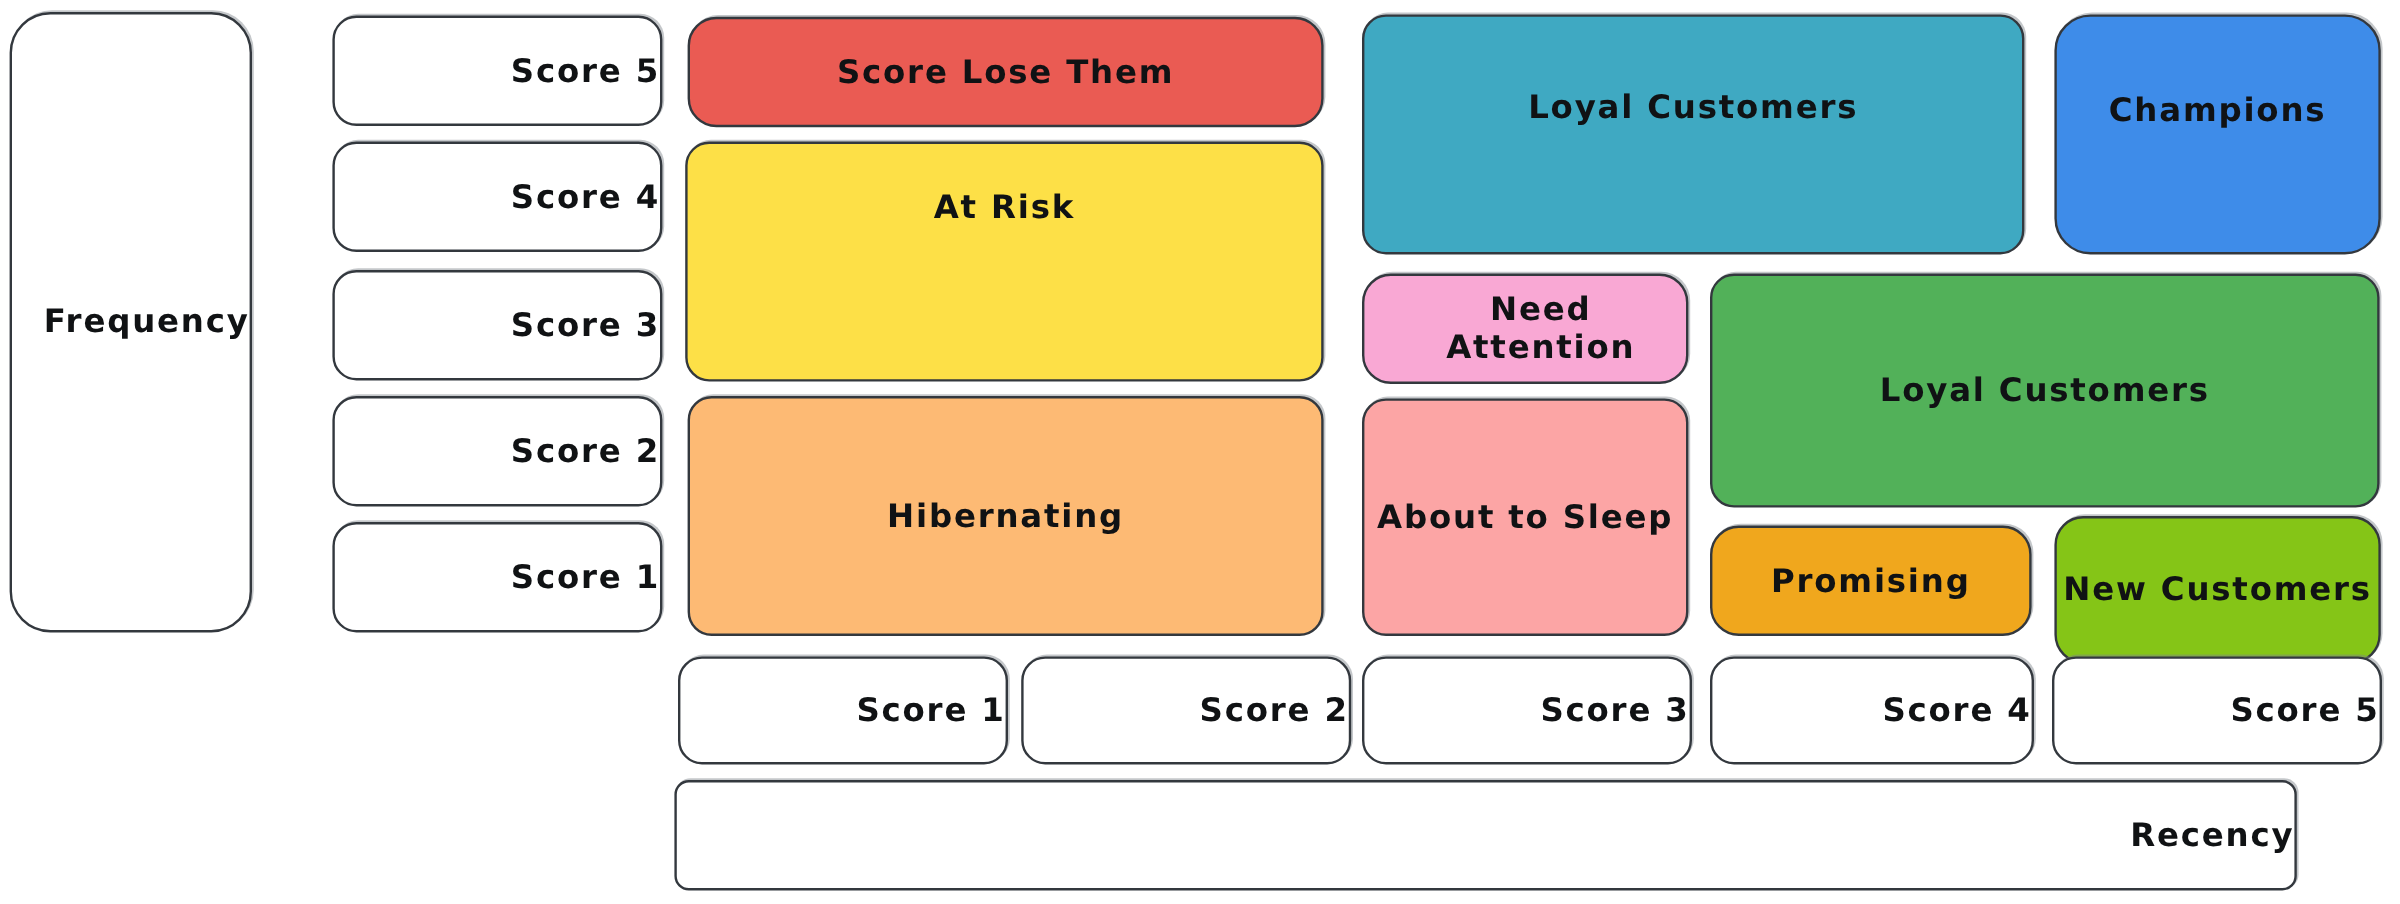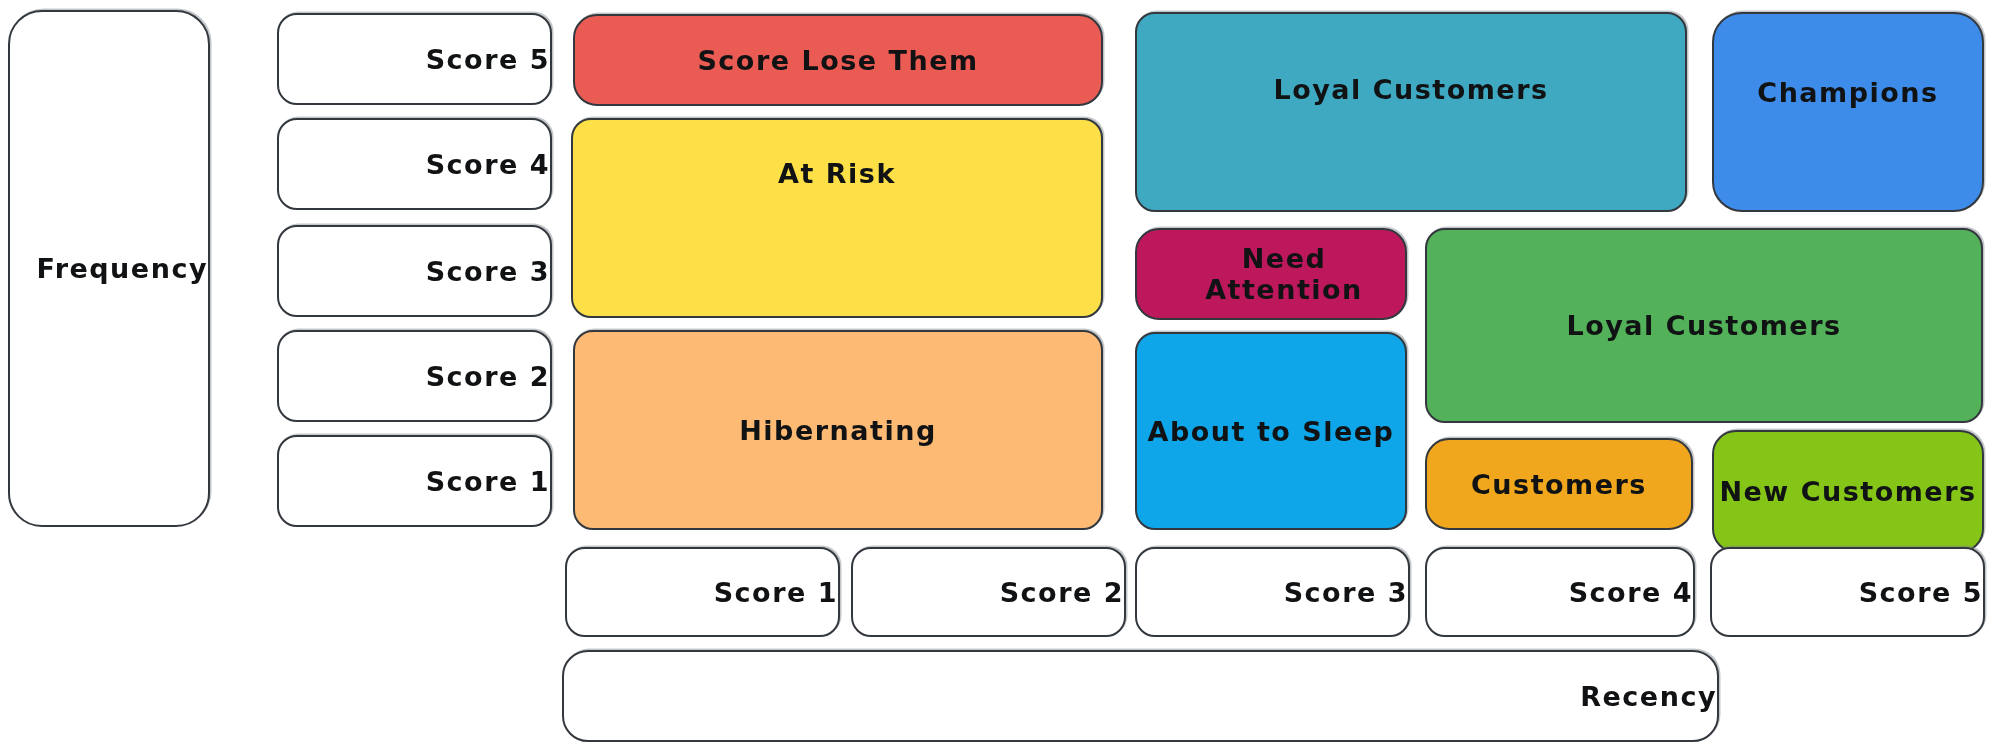--- a/index.html
+++ b/index.html
@@ -51,21 +51,21 @@
   .s-sleep    { left: 1135px; top: 332px; width: 272px; height: 198px; }
   .s-promis   { left: 1425px; top: 438px; width: 268px; height: 92px;  border-radius: 24px; }
   .s-newcust  { left: 1712px; top: 430px; width: 272px; height: 123px;  border-radius: 24px; }
 
   
   .b-r1 { left: 565px;  top: 547px; width: 275px; height: 90px; }
   .b-r2 { left: 851px;  top: 547px; width: 275px; height: 90px; }
   .b-r3 { left: 1135px; top: 547px; width: 275px; height: 90px; }
   .b-r4 { left: 1425px; top: 547px; width: 270px; height: 90px; }
   .b-r5 { left: 1710px; top: 547px; width: 275px; height: 90px; }
-  .b-recency { left: 562px; top: 650px; width: 1157px; height: 92px; border-radius: 26px; }
+  .b-recency { left: 562px; top: 650px; width: 1352px; height: 92px; border-radius: 12px; }
 
   .lbl { pointer-events: none; }
 </style>
 </head>
 <body>
 
 <div class="canvas">
 
   <div class="box axis-box b-frequency">
     <span class="lbl">Frequency</span>
@@ -94,31 +94,31 @@
   </div>
   <div class="box seg s-hibern" style="background-color: #fdba74;">
     <span class="lbl">Hibernating</span>
   </div>
   <div class="box seg s-loyal-t" style="background-color: rgb(63, 169, 194);">
     <span class="lbl">Loyal Customers</span>
   </div>
   <div class="box seg s-champ" style="background-color: rgb(62, 140, 233);">
     <span class="lbl">Champions</span>
   </div>
-  <div class="box seg s-needattn" style="background-color: #be185d; padding-left: 26px;">
+  <div class="box seg s-needattn" style="background-color: #f9a8d4; padding-left: 26px;">
     <span class="lbl">Need Attention</span>
   </div>
   <div class="box seg s-loyal-g" style="background-color: rgb(82, 177, 89);">
     <span class="lbl">Loyal Customers</span>
   </div>
-  <div class="box seg s-sleep" style="background-color: #0ea5e9;">
+  <div class="box seg s-sleep" style="background-color: #fca5a5;">
     <span class="lbl">About to Sleep</span>
   </div>
   <div class="box seg s-promis" style="background-color: rgb(240, 167, 29);">
-    <span class="lbl">Customers</span>
+    <span class="lbl">Promising</span>
   </div>
   <div class="box seg s-newcust" style="background-color: rgb(133, 197, 23);">
     <span class="lbl">New Customers</span>
   </div>
 
   <div class="box axis-box b-r1">
     <span class="lbl">Score 1</span>
   </div>
   <div class="box axis-box b-r2">
     <span class="lbl">Score 2</span>

